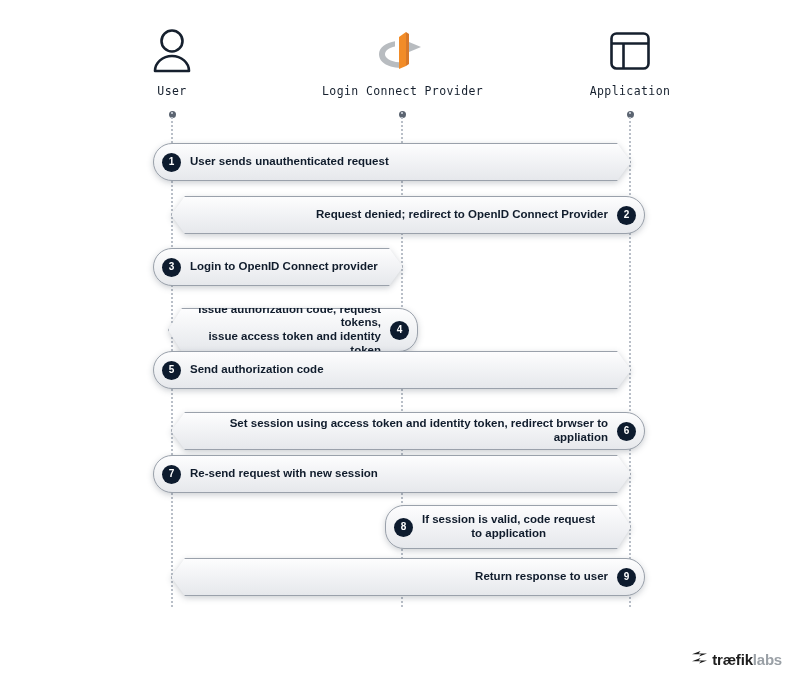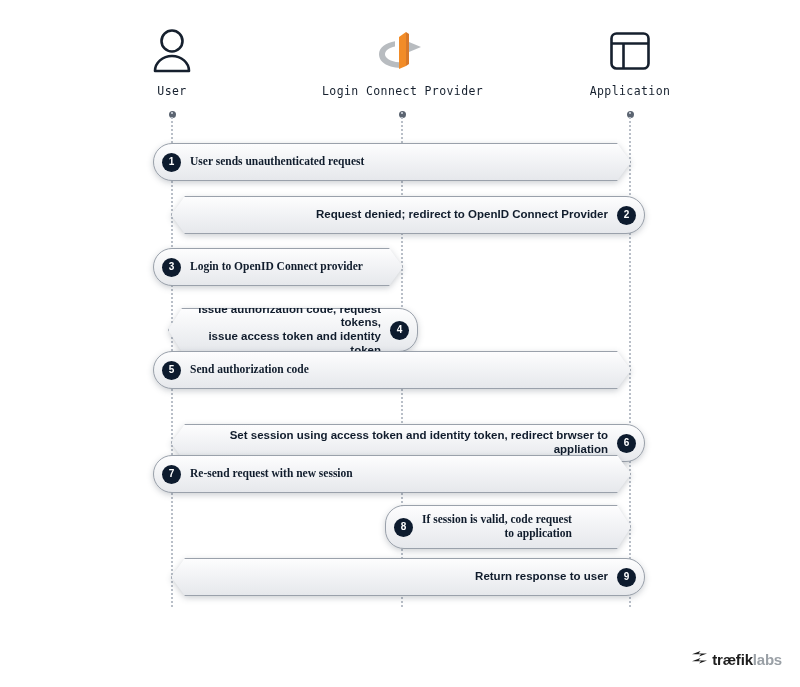--- a/index.html
+++ b/index.html
@@ -107,21 +107,21 @@
     line-height: 1;
   }
   .msg-text {
     font-size: 11.5px;
     font-weight: 700;
     color: #101c2c;
     line-height: 1.18;
     white-space: pre-line;
   }
   .msg.right .badge { margin-right: 9px; }
-  .msg.right .msg-text { text-align: right; font-family: Liberation Serif, serif; }
+  .msg.right .msg-text { text-align: center; }
   .msg.left  .badge { margin-left: 9px; }
   .msg.left  .msg-text { text-align: right; }
 
   
   #footer-logo {
     position: absolute;
     right: 18px;
     bottom: 18px;
     display: flex;
     align-items: center;
@@ -210,21 +210,21 @@
     </div>
   </div>
 
   <div class="msg right" style="left:153px; top:351px; width:478px;">
     <div class="body">
       <span class="badge">5</span>
       <span class="msg-text">Send authorization code</span>
     </div>
   </div>
 
-  <div class="msg left" style="left:171px; top:424px; width:474px;">
+  <div class="msg left" style="left:171px; top:412px; width:474px;">
     <div class="body">
       <span class="msg-text">Set session using access token and identity token, redirect brwser to appliation</span>
       <span class="badge">6</span>
     </div>
   </div>
 
   <div class="msg right" style="left:153px; top:455px; width:478px;">
     <div class="body">
       <span class="badge">7</span>
       <span class="msg-text">Re-send request with new session</span>

